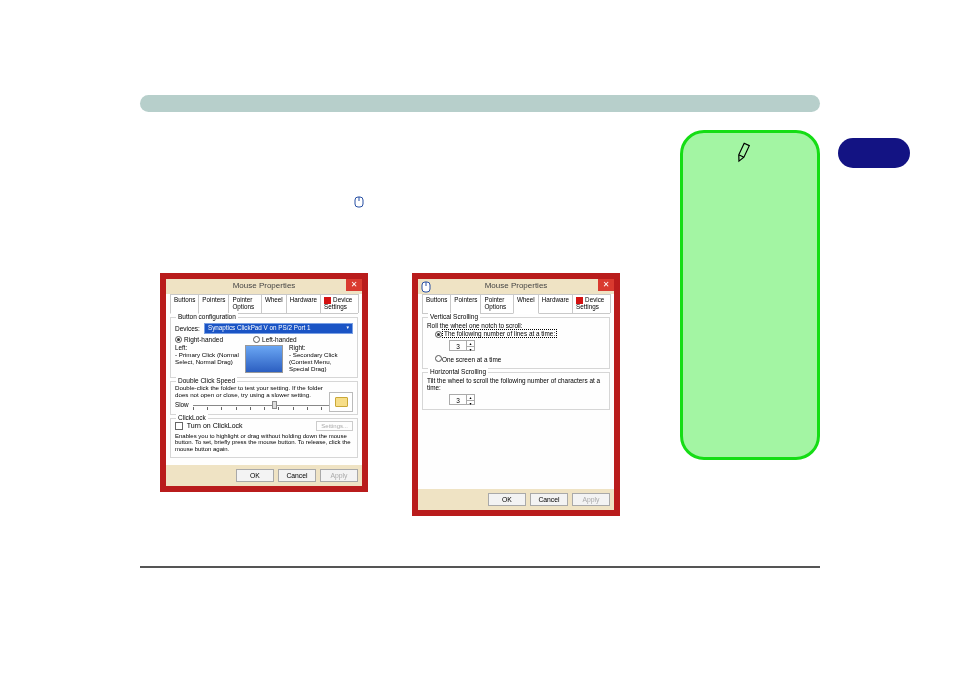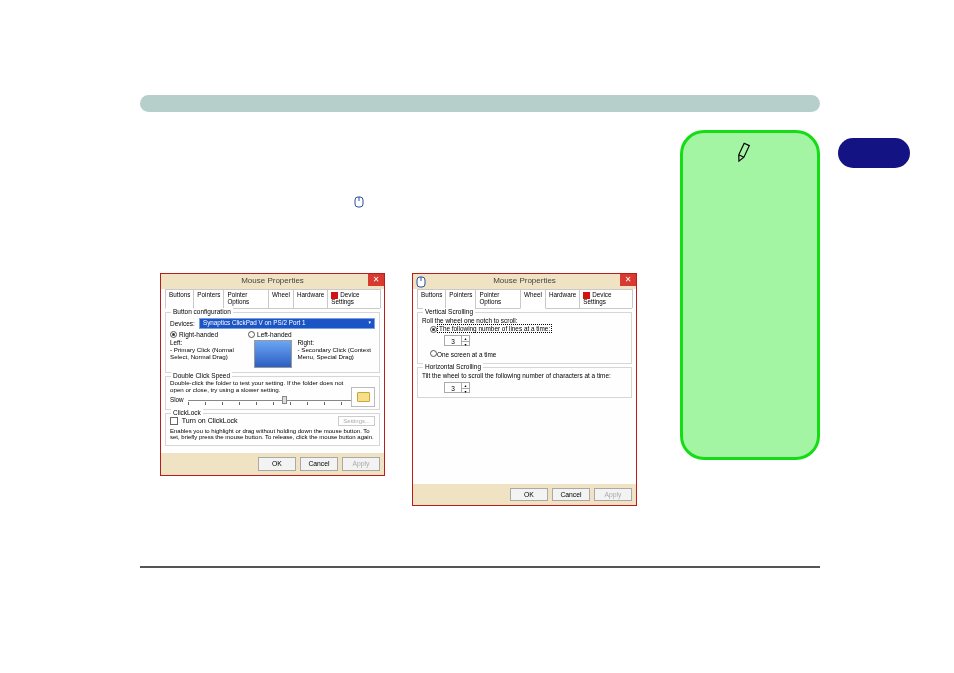--- a/index.html
+++ b/index.html
@@ -53,22 +53,22 @@
     left: 354px;
     top: 196px;
     width: 10px;
     height: 10px;
   }
   .mouse-icon svg { width: 10px; height: 12px; }
 
   
   .dialog {
     position: absolute;
-    width: 225px;
-    border: 1px solid #b91c1c;
+    width: 208px;
+    border: 6px solid #b91c1c;
     background: #efe3c4;
     font-size: 7px;
     line-height: 1.1;
   }
   .dialog.left { left: 160px; top: 273px; }
   .dialog.right { left: 412px; top: 273px; }
   .dlg-titlebar {
     height: 15px;
     display: flex;
     align-items: center;

